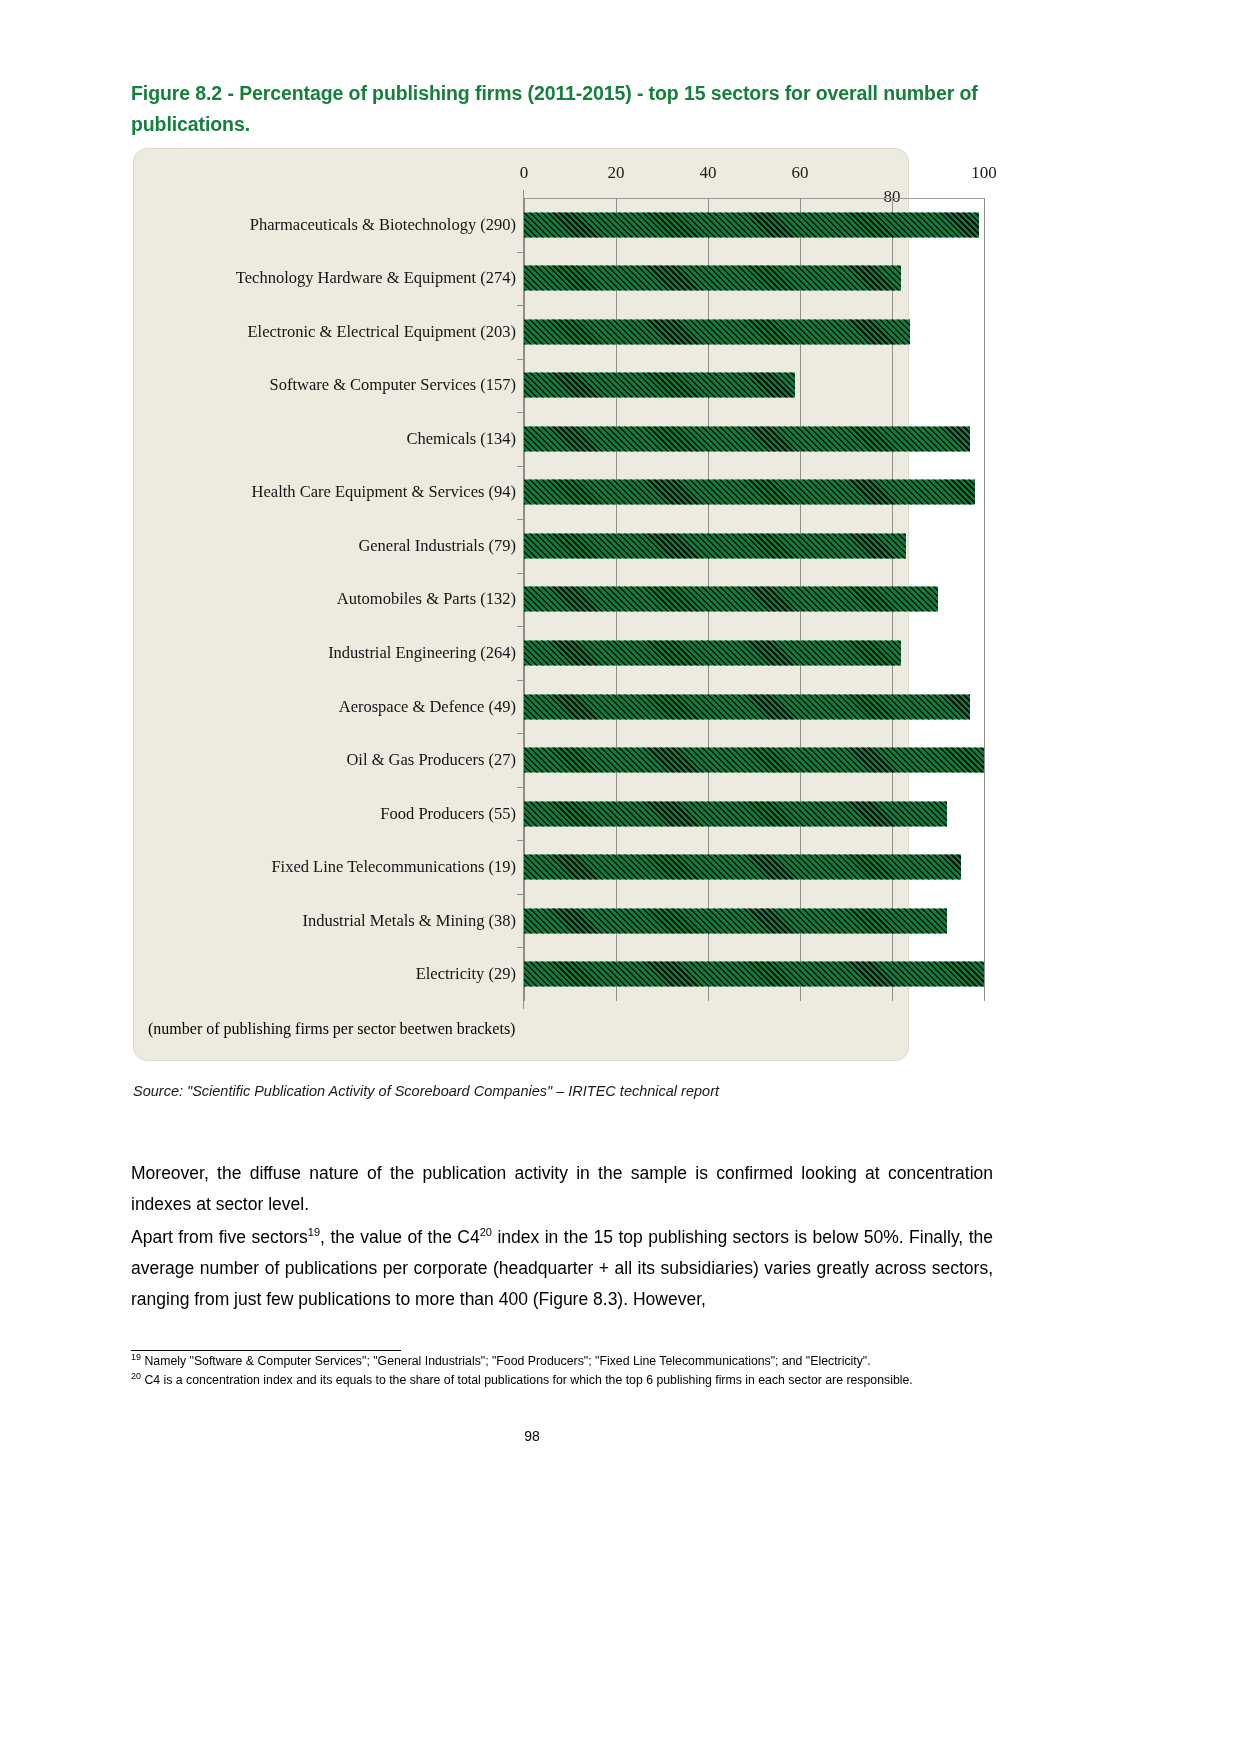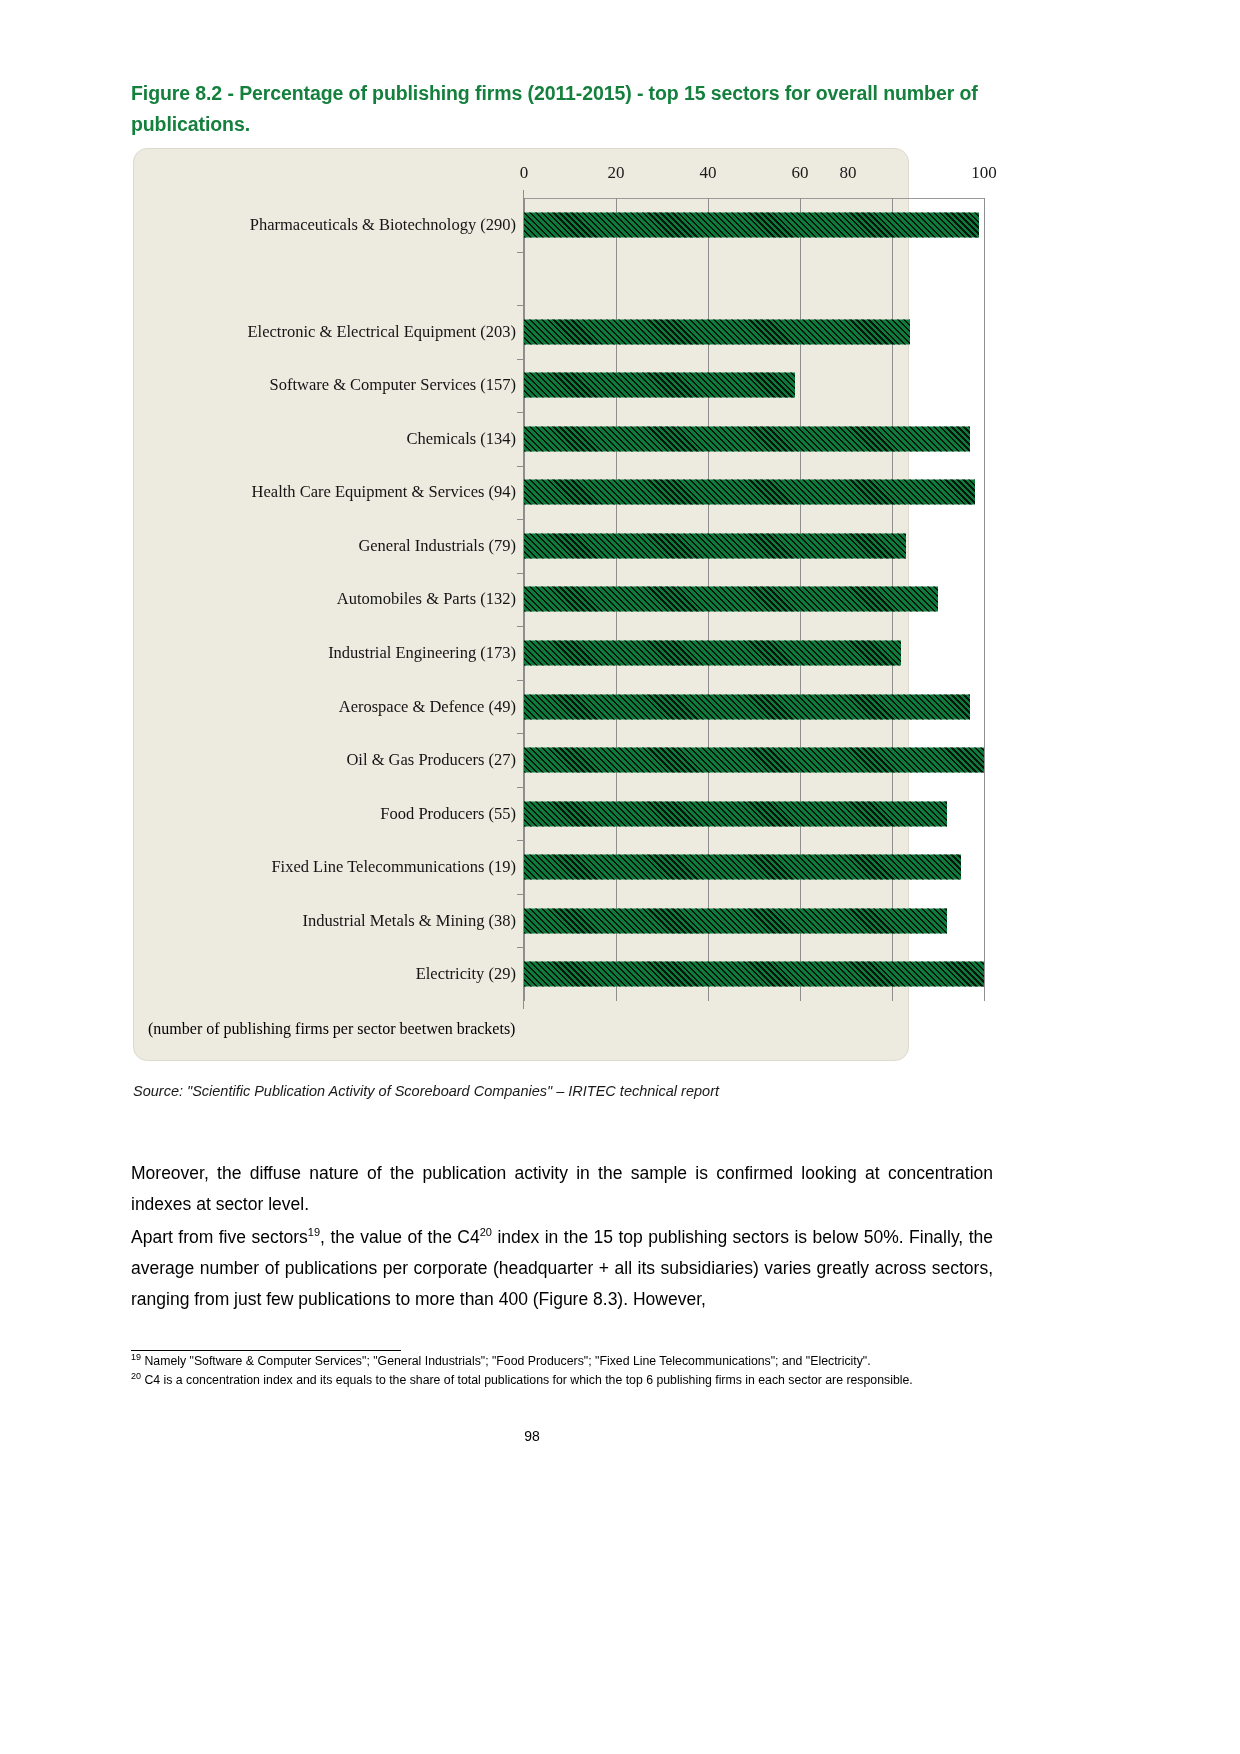--- a/index.html
+++ b/index.html
@@ -139,38 +139,42 @@
 
   <div class="fig-title">Figure 8.2 - Percentage of publishing firms (2011-2015) - top 15 sectors for overall number of publications.</div>
 
   <div class="chart-card">
     <div class="chart-inner">
       <div class="axis-labels" id="axis-labels">
           <div class="axis-label" style="left: 390px;">0</div>
           <div class="axis-label" style="left: 482px;">20</div>
           <div class="axis-label" style="left: 574px;">40</div>
           <div class="axis-label" style="left: 666px;">60</div>
-          <div class="axis-label" style="left: 714px;">80</div>
+          <div class="axis-label" style="left: 758px; margin-top: 24px;">80</div>
           <div class="axis-label" style="left: 850px;">100</div>
         </div>
       <div class="top-rule"></div>
       <div class="axis-spine"></div>
       <div class="plot" id="plot-grid">
           <div class="gridline" style="left: 0px;"></div>
           <div class="gridline" style="left: 92px;"></div>
           <div class="gridline" style="left: 184px;"></div>
           <div class="gridline" style="left: 276px;"></div>
           <div class="gridline" style="left: 368px;"></div>
           <div class="gridline" style="left: 460px;"></div>
         </div>
       <div class="rows" id="chart-rows">
           <div class="row" style="top: 0px; height: 53.5333px;">
             <div class="row-label">Pharmaceuticals &amp; Biotechnology  (290)</div>
             <div class="bar" style="width: 455.4px;"></div>
           </div>
+          <div class="row" style="top: 53.5333px; height: 53.5333px;">
+            <div class="row-label">Technology Hardware &amp; Equipment  (274)</div>
+            <div class="bar" style="width: 377.2px;"></div>
+          </div>
           <div class="row" style="top: 107.067px; height: 53.5333px;">
             <div class="row-label">Electronic &amp; Electrical Equipment  (203)</div>
             <div class="bar" style="width: 386.4px;"></div>
           </div>
           <div class="row" style="top: 160.6px; height: 53.5333px;">
             <div class="row-label">Software &amp; Computer Services  (157)</div>
             <div class="bar" style="width: 271.4px;"></div>
           </div>
           <div class="row" style="top: 214.133px; height: 53.5333px;">
             <div class="row-label">Chemicals  (134)</div>
@@ -182,21 +186,21 @@
           </div>
           <div class="row" style="top: 321.2px; height: 53.5333px;">
             <div class="row-label">General Industrials  (79)</div>
             <div class="bar" style="width: 381.8px;"></div>
           </div>
           <div class="row" style="top: 374.733px; height: 53.5333px;">
             <div class="row-label">Automobiles &amp; Parts  (132)</div>
             <div class="bar" style="width: 414px;"></div>
           </div>
           <div class="row" style="top: 428.267px; height: 53.5333px;">
-            <div class="row-label">Industrial Engineering  (173)</div>
+            <div class="row-label">Industrial Engineering  (264)</div>
             <div class="bar" style="width: 377.2px;"></div>
           </div>
           <div class="row" style="top: 481.8px; height: 53.5333px;">
             <div class="row-label">Aerospace &amp; Defence  (49)</div>
             <div class="bar" style="width: 446.2px;"></div>
           </div>
           <div class="row" style="top: 535.333px; height: 53.5333px;">
             <div class="row-label">Oil &amp; Gas Producers  (27)</div>
             <div class="bar" style="width: 460px;"></div>
           </div>

